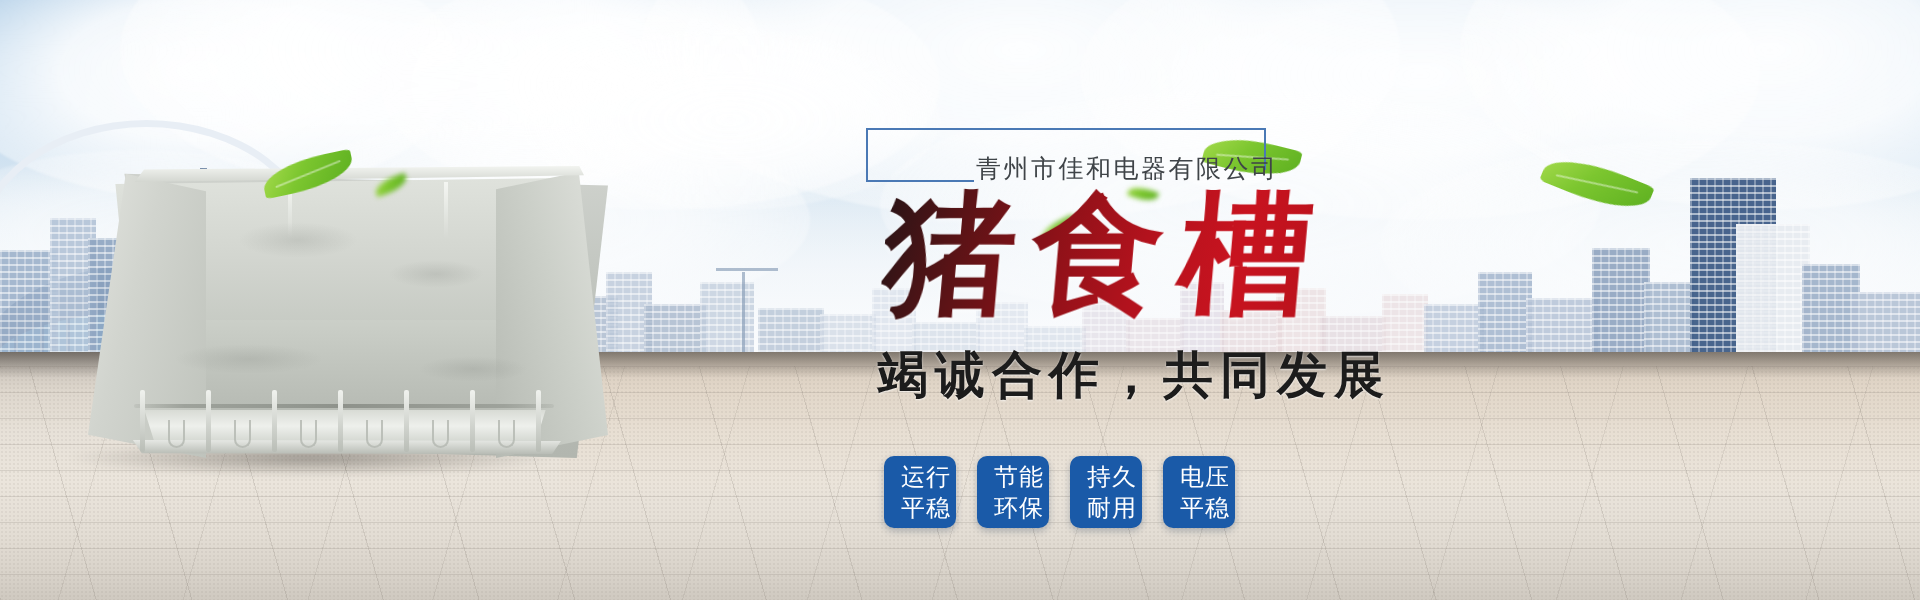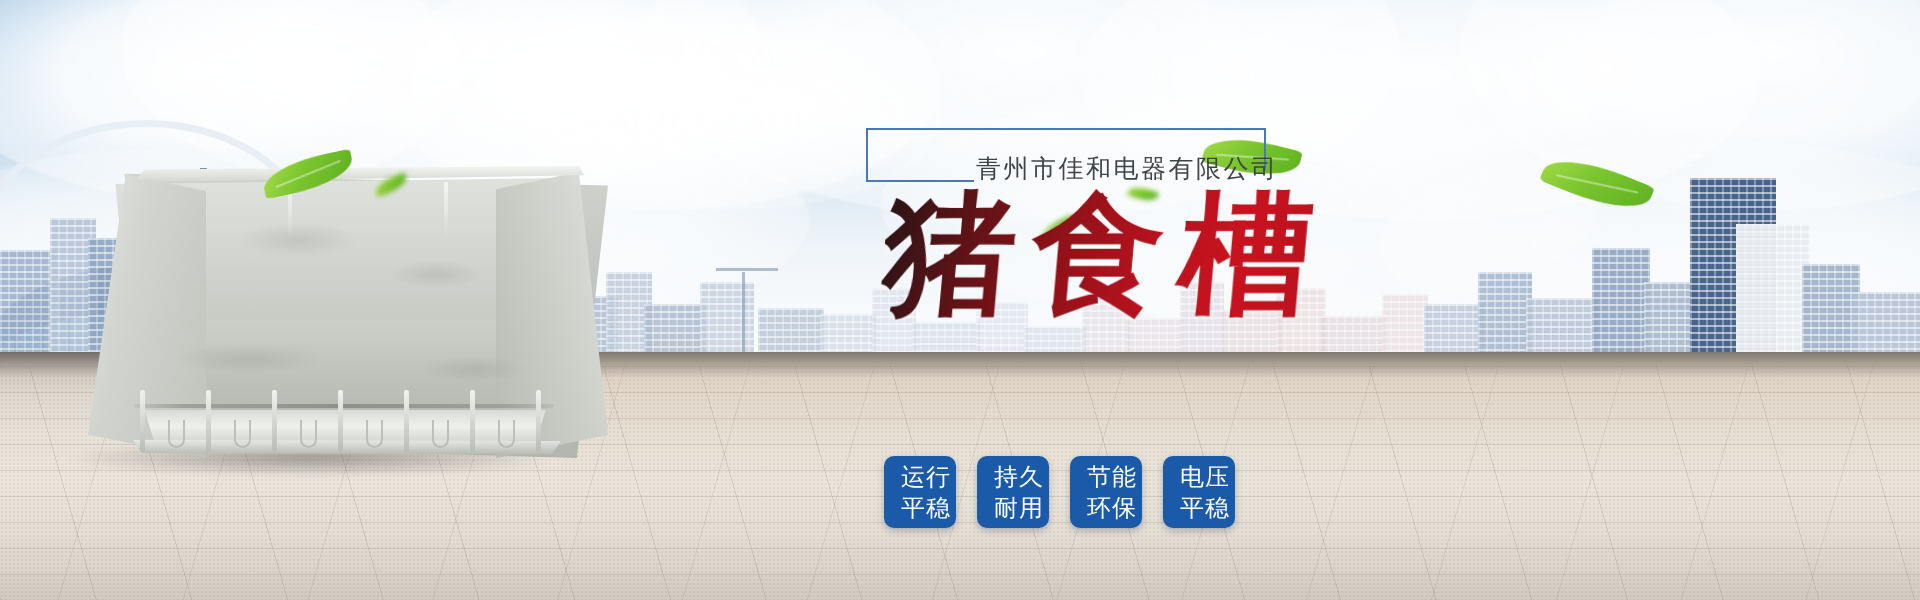--- a/index.html
+++ b/index.html
@@ -387,33 +387,34 @@
     <div class="namebox">
       <div class="nb-top"></div>
       <div class="nb-left"></div>
       <div class="nb-right"></div>
       <div class="nb-bottom"></div>
       <div class="company">青州市佳和电器有限公司</div>
     </div>
 
     <div class="headline">猪食槽</div>
 
+    <div class="subtitle">竭诚合作，共同发展</div>
 
     <div class="badges">
       <div class="badge">
         <span>运行</span>
         <span>平稳</span>
       </div>
       <div class="badge">
+        <span>节能</span>
+        <span>环保</span>
+      </div>
+      <div class="badge">
         <span>持久</span>
         <span>耐用</span>
-      </div>
-      <div class="badge">
-        <span>节能</span>
-        <span>环保</span>
       </div>
       <div class="badge">
         <span>电压</span>
         <span>平稳</span>
       </div>
     </div>
 
   </div>
 </div>
 

